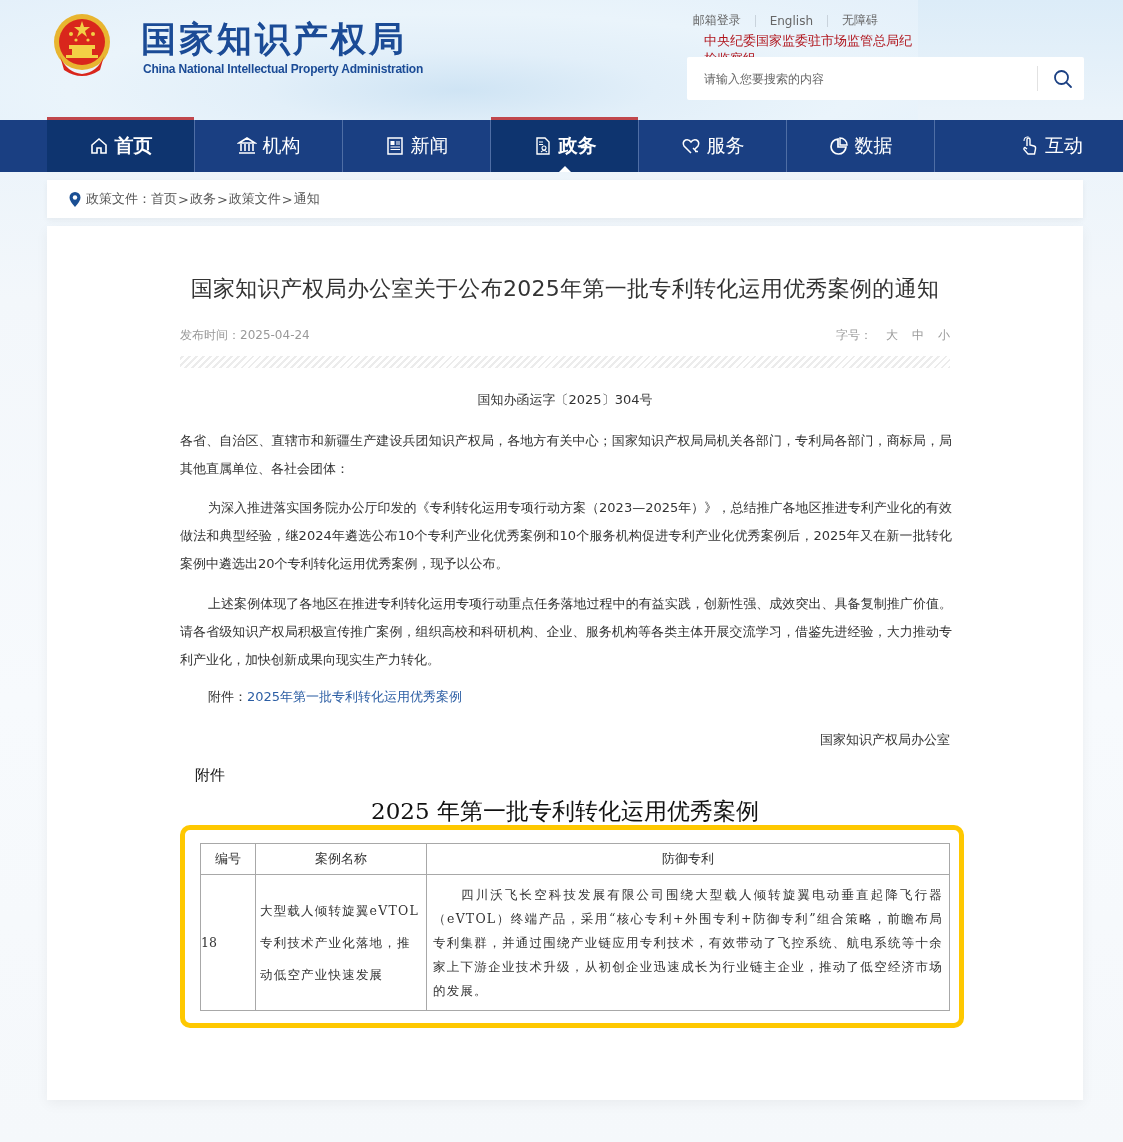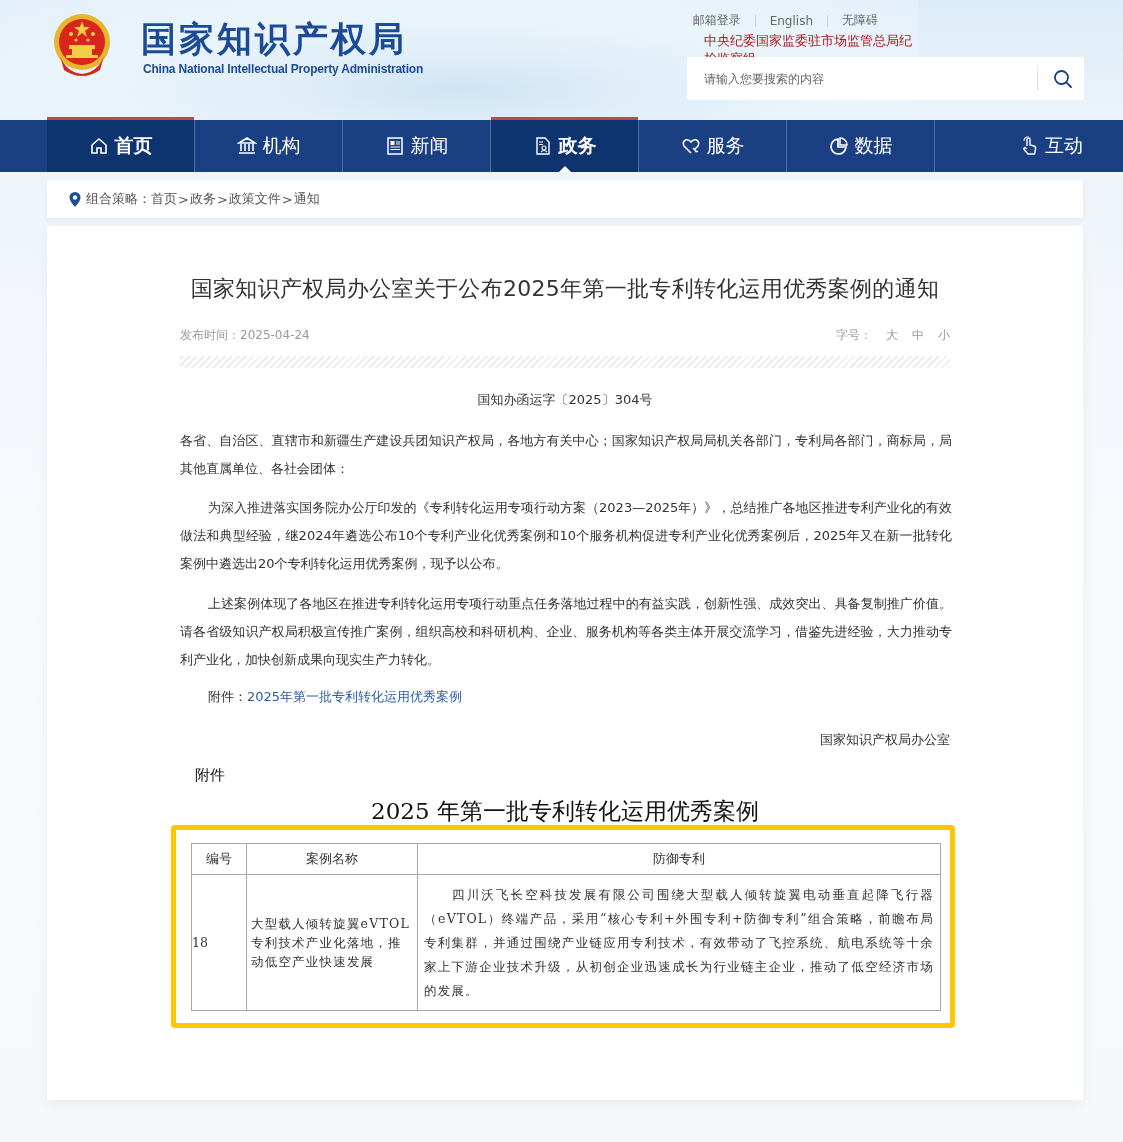--- a/index.html
+++ b/index.html
@@ -55,27 +55,27 @@
   .p1 { top: 201px; }
   .p2 { top: 268px; text-indent: 28px; }
   .p3 { top: 364px; text-indent: 28px; }
   .attach { position: absolute; left: 161px; top: 462px; font-size: 13px; color: #333; }
   .attach a { color: #2c5ea4; text-decoration: none; cursor: pointer; }
   .sign { position: absolute; right: 133px; top: 505px; font-size: 13px; color: #333; }
   .att-label { position: absolute; left: 148px; top: 540px; font-size: 15px; color: #111; }
   .att-title { position: absolute; left: 0; width: 1036px; top: 570px; text-align: center; font-size: 23px; color: #111; font-family: "DejaVu Serif", serif; }
 
   
-  .hl { position: absolute; left: 124px; top: 599px; width: 784px; height: 203px; border: 5px solid #fec800; border-radius: 4px; }
+  .hl { position: absolute; left: 133px; top: 599px; width: 784px; height: 203px; border: 5px solid #fec800; border-radius: 10px; }
   table.cases { position: absolute; left: 15px; top: 13px; width: 750px; border-collapse: collapse; font-family: "DejaVu Serif", "Liberation Serif", serif; color: #333; }
   table.cases th, table.cases td { border: 1px solid #a8a8a8; }
   table.cases th { height: 31px; font-weight: normal; font-size: 13px; font-family: "DejaVu Sans", sans-serif; }
   table.cases td { font-size: 12.5px; vertical-align: middle; }
   table.cases td.no { text-align: left; width: 55px; }
-  table.cases td.name { width: 171px; padding: 16px 4px; line-height: 19px; letter-spacing: 1.2px; }
+  table.cases td.name { width: 171px; padding: 16px 4px; line-height: 32px; letter-spacing: 1.2px; }
   table.cases td.sum { padding: 6px 6px 6px 6px; line-height: 24px; letter-spacing: 1.2px; text-align: justify; text-indent: 28px; height: 136px; }
 </style>
 </head>
 <body>
 
 <div class="header">
   <svg class="emblem" viewBox="0 0 60 66">
     <circle cx="30" cy="30" r="28" fill="#e8b530"></circle>
     <circle cx="30" cy="30" r="23" fill="#d9261c"></circle>
     <polygon points="30,9 32,15 38,15 33,19 35,25 30,21 25,25 27,19 22,15 28,15" fill="#f3cf45"></polygon>
@@ -165,21 +165,21 @@
       <span>互动</span>
     </div>
   </div>
 </div>
 
 <div class="crumb">
   <svg class="pin" viewBox="0 0 12 15">
       <path d="M6 0 A5.5 5.5 0 0 0 0.5 5.5 Q0.5 9 6 15 Q11.5 9 11.5 5.5 A5.5 5.5 0 0 0 6 0 Z" fill="#1a4f94"></path>
       <circle cx="6" cy="5.5" r="2.2" fill="#fff"></circle>
     </svg>
-  <span>组合策略：</span>
+  <span>政策文件：</span>
   <span class="c-link">首页</span>
   <span class="gt">&gt;</span>
   <span class="c-link">政务</span>
   <span class="gt">&gt;</span>
   <span class="c-link">政策文件</span>
   <span class="gt">&gt;</span>
   <span class="c-link">通知</span>
 </div>
 
 <div class="panel">

